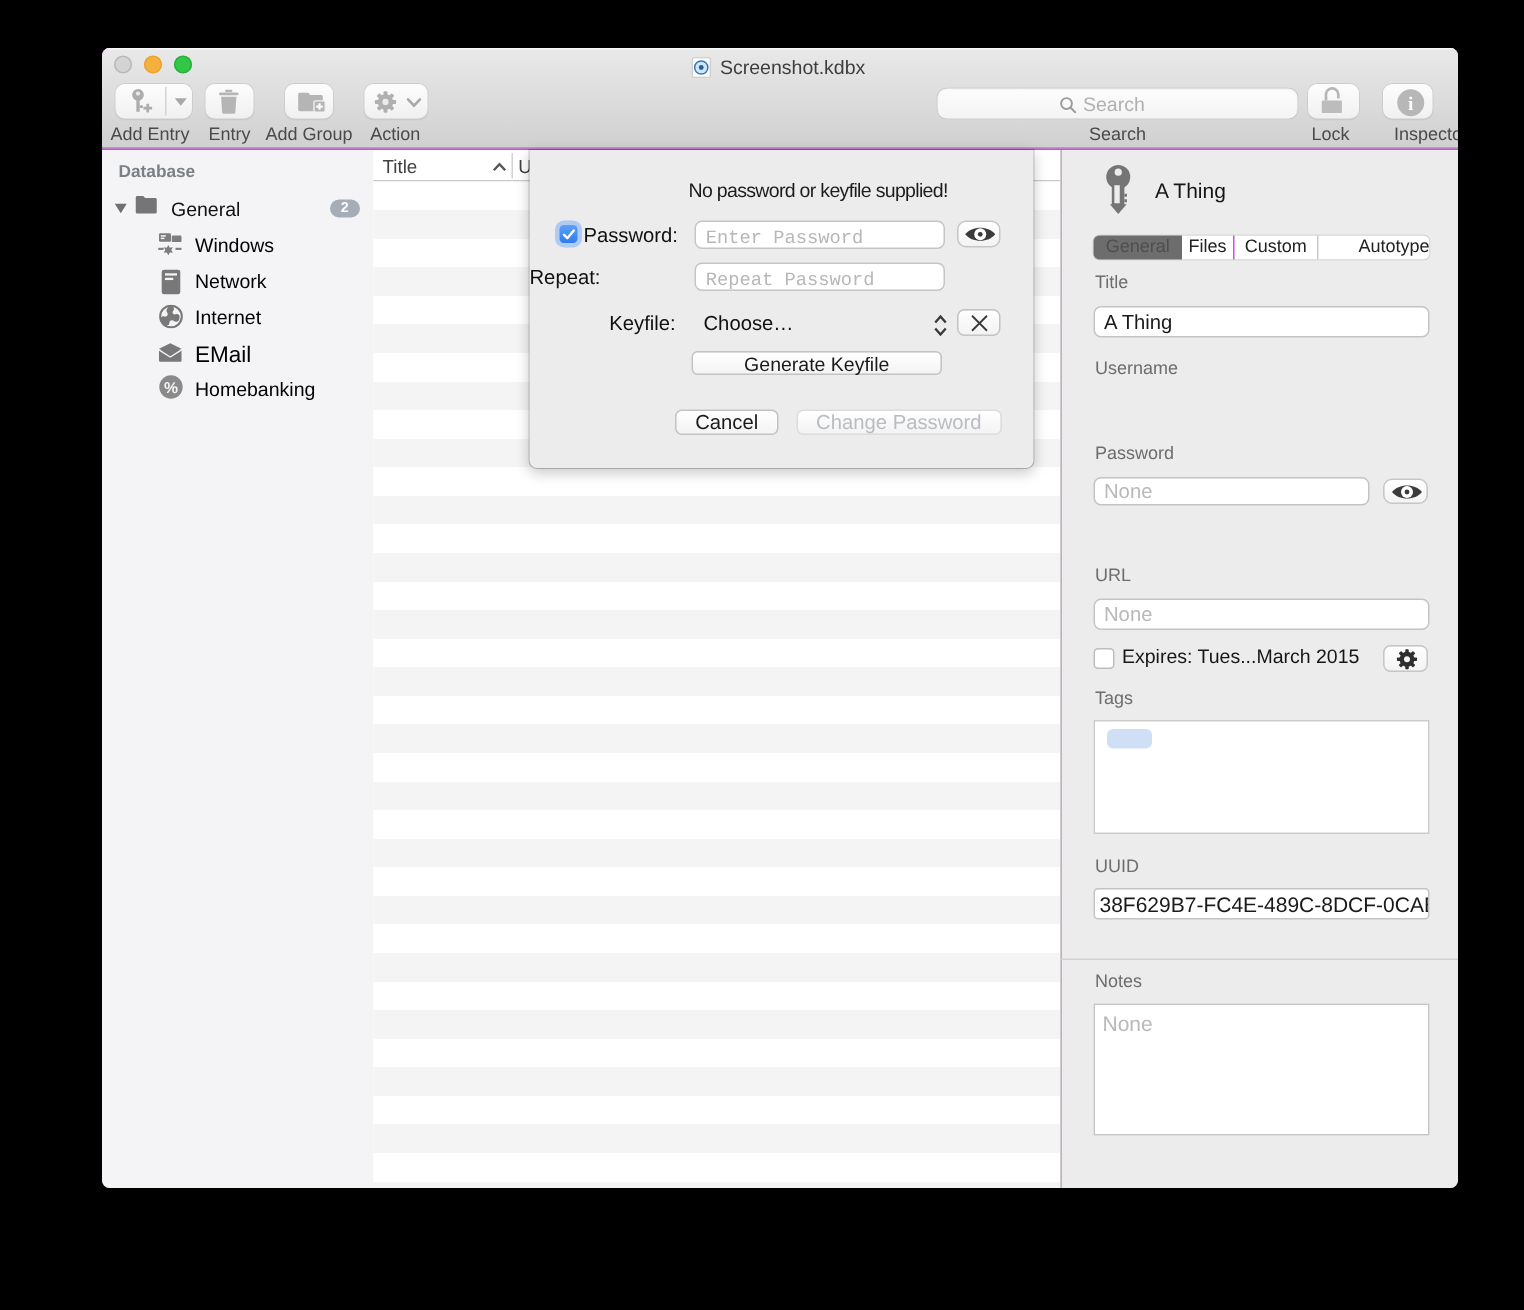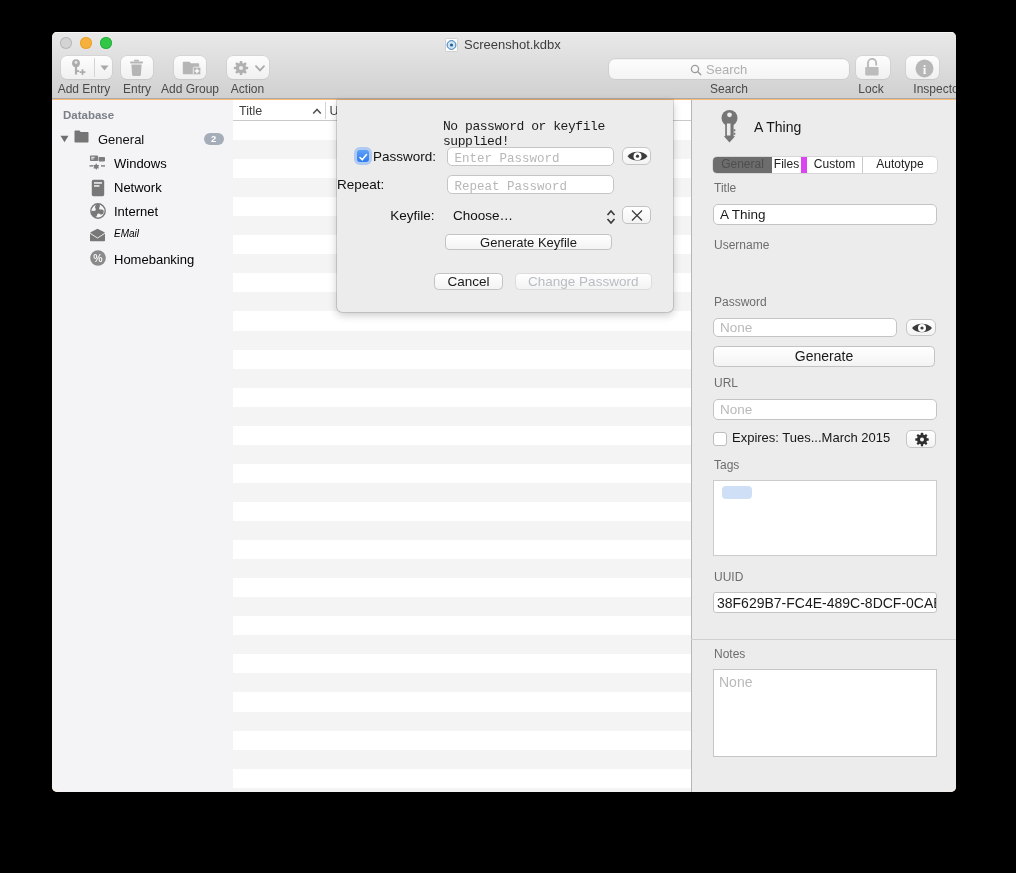--- a/index.html
+++ b/index.html
@@ -1,20 +1,20 @@
 <!DOCTYPE html>
 <html><head>
 <meta charset="utf-8">
 <style>
   * { margin:0; padding:0; box-sizing:border-box; }
   html,body { width:1016px; height:873px; background:#000; overflow:hidden;
     font-family:"Liberation Sans", sans-serif; }
   .abs { position:absolute; }
-  #win { position:absolute; left:52px; top:32px; width:904px; height:760px;
-    border-radius:5px; overflow:hidden; background:#fdba74; }
+  #win { position:absolute; left:68px; top:32px; width:904px; height:760px;
+    border-radius:5px; overflow:hidden; background:#d946ef; }
   
   #chrome { position:absolute; left:0; top:0; width:904px; height:67px;
     background:linear-gradient(#e9e9e9, #d0d0d0);
     border-bottom:1px solid #a9a9a9;
     box-shadow:inset 0 1px 0 #f7f7f7; }
   .tl { position:absolute; top:5px; width:12px; height:12px; border-radius:50%; }
   .tbtn { position:absolute; top:24px; height:23px; border-radius:6px;
     background:linear-gradient(#fdfdfd,#f0f0f0);
     box-shadow:0 0 0 0.5px #c9c9c9, 0 1px 1px rgba(0,0,0,.08); }
   .tlabel { position:absolute; top:50px; height:11px; font-size:12px; color:#4a4a4a;
@@ -171,21 +171,21 @@
     <svg class="abs" style="left:37.5px; top:103px;" width="16" height="16" viewBox="0 0 16 16">
       <circle cx="8" cy="8" r="7.2" fill="none" stroke="#787878" stroke-width="1.4"></circle>
       <path d="M7.8 0.8 C5 2 4.5 4 5.5 5.5 C6.5 7 5 8.5 3.5 8 C2 7.5 1.2 8.5 1.2 10 L3 13 C5 14.8 7 14 7 12 C7 10.5 9 10 10 11 C11 12 13 11.5 13.5 10 C14.5 7 12.5 6 11 6.5 C9.5 7 8.5 5.5 9.5 4.2 C10.5 3 10 1.2 7.8 0.8z" fill="#787878"></path>
     </svg>
     <div class="abs" style="left:62px; top:103.5px; font-size:13px;">Internet</div>
     <svg class="abs" style="left:36.5px; top:128px;" width="17" height="14" viewBox="0 0 17 14">
       <path d="M1 4.5 L8.5 0.8 L16 4.5 L8.5 8.2z" fill="#787878"></path>
       <rect x="1" y="5.2" width="15" height="8" rx="0.8" fill="#787878"></rect>
       <path d="M1.2 5.4 L8.5 10 L15.8 5.4" fill="none" stroke="#f4f4f6" stroke-width="0.9"></path>
     </svg>
-    <div class="abs" style="left:62px; top:127.5px; font-size:10px;font-style:italic;">EMail</div>
+    <div class="abs" style="left:62px; top:127.5px; font-size:15px;">EMail</div>
     <svg class="abs" style="left:37.5px; top:150px;" width="16" height="16" viewBox="0 0 16 16">
       <circle cx="8" cy="8" r="7.8" fill="#8a8a8a"></circle>
       <text x="8" y="11.8" text-anchor="middle" font-size="10.5" font-weight="bold" fill="#f4f4f6" font-family="Liberation Sans, sans-serif">%</text>
     </svg>
     <div class="abs" style="left:62px; top:151.5px; font-size:13px;">Homebanking</div>
   </div>
   <div id="table">
     <div id="thead">
       <div class="abs" style="left:6px; top:4px;">Title</div>
       <svg class="abs" style="left:79px; top:8px;" width="10" height="7" viewBox="0 0 10 7">
@@ -205,37 +205,36 @@
         <path d="M12.6 19.2h1.7v2h-1.7z M12.6 22.8h1.7v2h-1.7z"></path>
         <path d="M2.9 26.2 H14.1 L8.5 32.6z"></path>
       </g>
       <rect x="5.9" y="13.5" width="3.6" height="12" fill="#ececec"></rect>
       <circle cx="8.5" cy="4.8" r="2.4" fill="#ececec"></circle>
     </svg>
     <div class="abs" style="left:62px; top:19px; font-size:14px; color:#161616;">A Thing</div>
 
     <div class="abs" style="left:21px; top:57px; width:224px; height:15.5px; border-radius:4px; background:#fff; box-shadow:0 0 0 0.5px #c2c2c2; font-size:12px; color:#222;">
       <div class="abs" style="left:0; top:0; width:59px; height:15.5px; border-radius:4px 0 0 4px; background:#6d6d6d; color:#4e4e4e; text-align:center; line-height:15px;">General</div>
-      <div class="abs" style="left:59px; top:0; width:35px; height:15.5px; border-right:6px solid #d946ef; text-align:center; line-height:15px;">Files</div>
+      <div class="abs" style="left:59px; top:0; width:35px; height:15.5px; border-right:1px solid #d946ef; text-align:center; line-height:15px;">Files</div>
       <div class="abs" style="left:94px; top:0; width:56px; height:15.5px; border-right:1px solid #c9c9c9; text-align:center; line-height:15px;">Custom</div>
-      <div class="abs" style="left:150px; top:0; width:74px; height:15.5px; text-align:center; line-height:15px;">Autotype</div>
+      <div class="abs" style="left:150px; top:0; width:74px; height:15.5px; text-align:right; line-height:15px;">Autotype</div>
     </div>
     <div class="plabel" style="left:22px; top:81px;">Title</div>
     <div class="fld" style="left:21px; top:103.5px; width:224px; height:21.5px; line-height:20px; padding-left:6px;">A Thing</div>
     <div class="plabel" style="left:22px; top:138px;">Username</div>
     <div class="plabel" style="left:22px; top:195px;">Password</div>
     <div class="fld" style="left:21px; top:217.5px; width:184px; height:19px; line-height:18px; padding-left:6px;"><span class="ph">None</span></div>
     <div class="ebtn" style="left:213.5px; top:219px; width:30.5px; height:17px;">
       <svg width="30" height="16" viewBox="0 0 30 16">
         <path d="M5 8 C9.5 2.2 20.5 2.2 25 8 C20.5 13.8 9.5 13.8 5 8z" fill="#3b3b3b"></path>
         <circle cx="15" cy="8" r="4" fill="#fff"></circle>
         <circle cx="15" cy="8" r="1.6" fill="#3b3b3b"></circle>
       </svg>
     </div>
-    <div class="btn" style="left:21px; top:246px; width:222px; height:20.5px; font-size:14px; line-height:19px;">Generate</div>
     <div class="plabel" style="left:22px; top:276px;">URL</div>
     <div class="fld" style="left:21px; top:299px; width:224px; height:21px;"><span class="ph" style="padding-left:6px; line-height:20px;">None</span></div>
     <div class="abs" style="left:21px; top:332px; width:14px; height:14px; background:#fff; border:1px solid #bdbdbd; border-radius:3px;"></div>
     <div class="abs" style="left:40px; top:330px; font-size:13px; color:#161616;">Expires: Tues...March 2015</div>
     <div class="ebtn" style="left:213.5px; top:329.5px; width:30.5px; height:18px; border-radius:5px;">
       <svg width="30" height="17" viewBox="0 0 30 17">
         <g transform="translate(15,8.5)">
           <g fill="#2f2f2f">
             <circle r="5"></circle>
             <rect x="-1.15" y="-6.7" width="2.3" height="13.4" rx="0.5"></rect>
@@ -253,21 +252,21 @@
     </div>
     <div class="plabel" style="left:22px; top:470px;">UUID</div>
     <div class="fld" style="left:21px; top:492px; width:224px; height:21px; border-radius:3px; overflow:hidden; white-space:nowrap; line-height:20px; padding-left:3px; font-size:14px;">38F629B7-FC4E-489C-8DCF-0CABF</div>
     <div class="abs" style="left:-1px; top:538.5px; width:266px; height:1px; background:#d0d0d0;"></div>
     <div class="plabel" style="left:22px; top:547px;">Notes</div>
     <div class="abs" style="left:21px; top:568.5px; width:224px; height:88px; background:#fff; border:1px solid #c6c6c6;">
       <div class="abs" style="left:5px; top:4px; font-size:14px; color:#b9b9b9;">None</div>
     </div>
   </div>
   <div id="dialog">
-    <div class="abs" style="left:106px; top:19.5px; font-size:13px; letter-spacing:-0.45px; color:#1c1c1c;font-family:Liberation Mono, monospace;">No password or keyfile supplied!</div>
+    <div class="abs" style="left:106px; top:19.5px; font-size:13px; letter-spacing:-0.45px; color:#1c1c1c;">No password or keyfile supplied!</div>
 
     <div class="abs" style="left:16.5px; top:47px; width:18px; height:18px; border-radius:6px; background:rgba(111,166,245,0.48);"></div>
     <div class="abs" style="left:19.5px; top:50px; width:12.5px; height:12.5px; border-radius:3px; background:linear-gradient(#5da1f7,#2f7bf0);">
       <svg width="12.5" height="12.5" viewBox="0 0 12.5 12.5">
           <path d="M3 6.5 L5.2 8.8 L9.5 3.6" fill="none" stroke="#fff" stroke-width="1.6" stroke-linecap="round" stroke-linejoin="round"></path>
         </svg>
     </div>
     <div class="abs" style="left:0px; top:49.5px; width:99px; text-align:right; font-size:13.5px; color:#111;">Password:</div>
     <div class="dfld" style="left:109.5px; top:47px; width:167.5px; height:19.5px;">
       <div class="mono abs" style="left:7px; top:4px; font-size:12.5px; color:#b7b7b7;">Enter Password</div>

